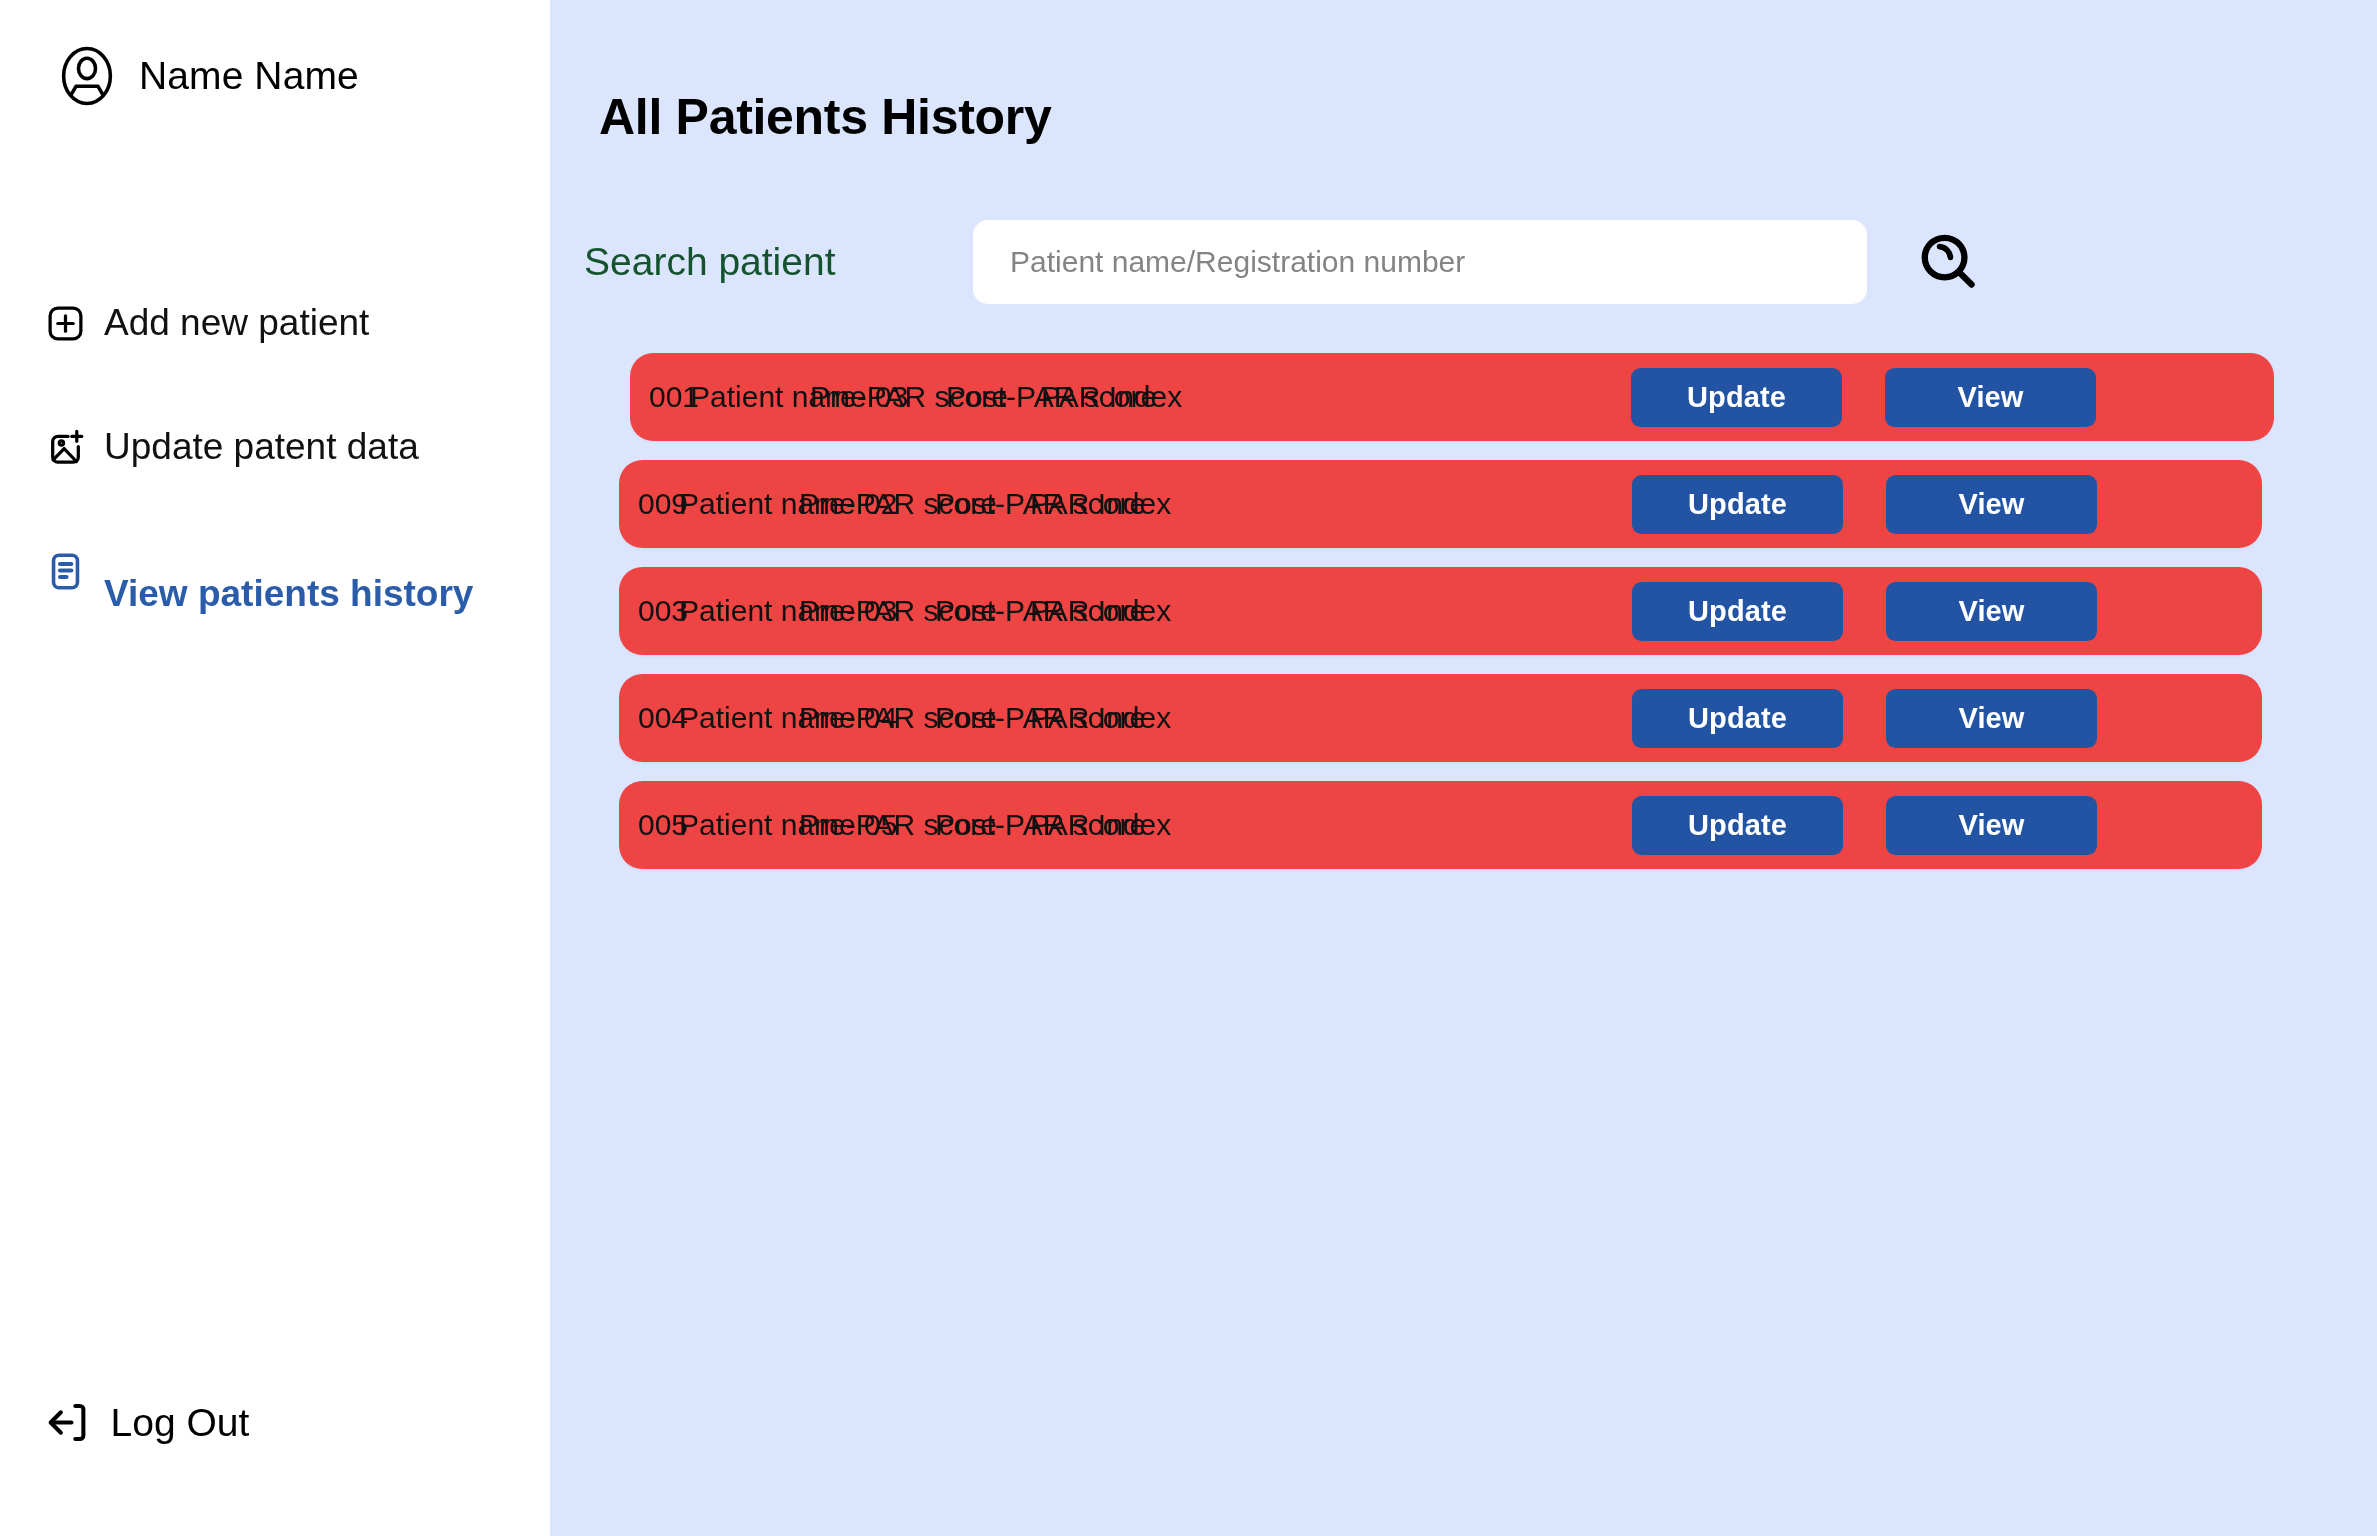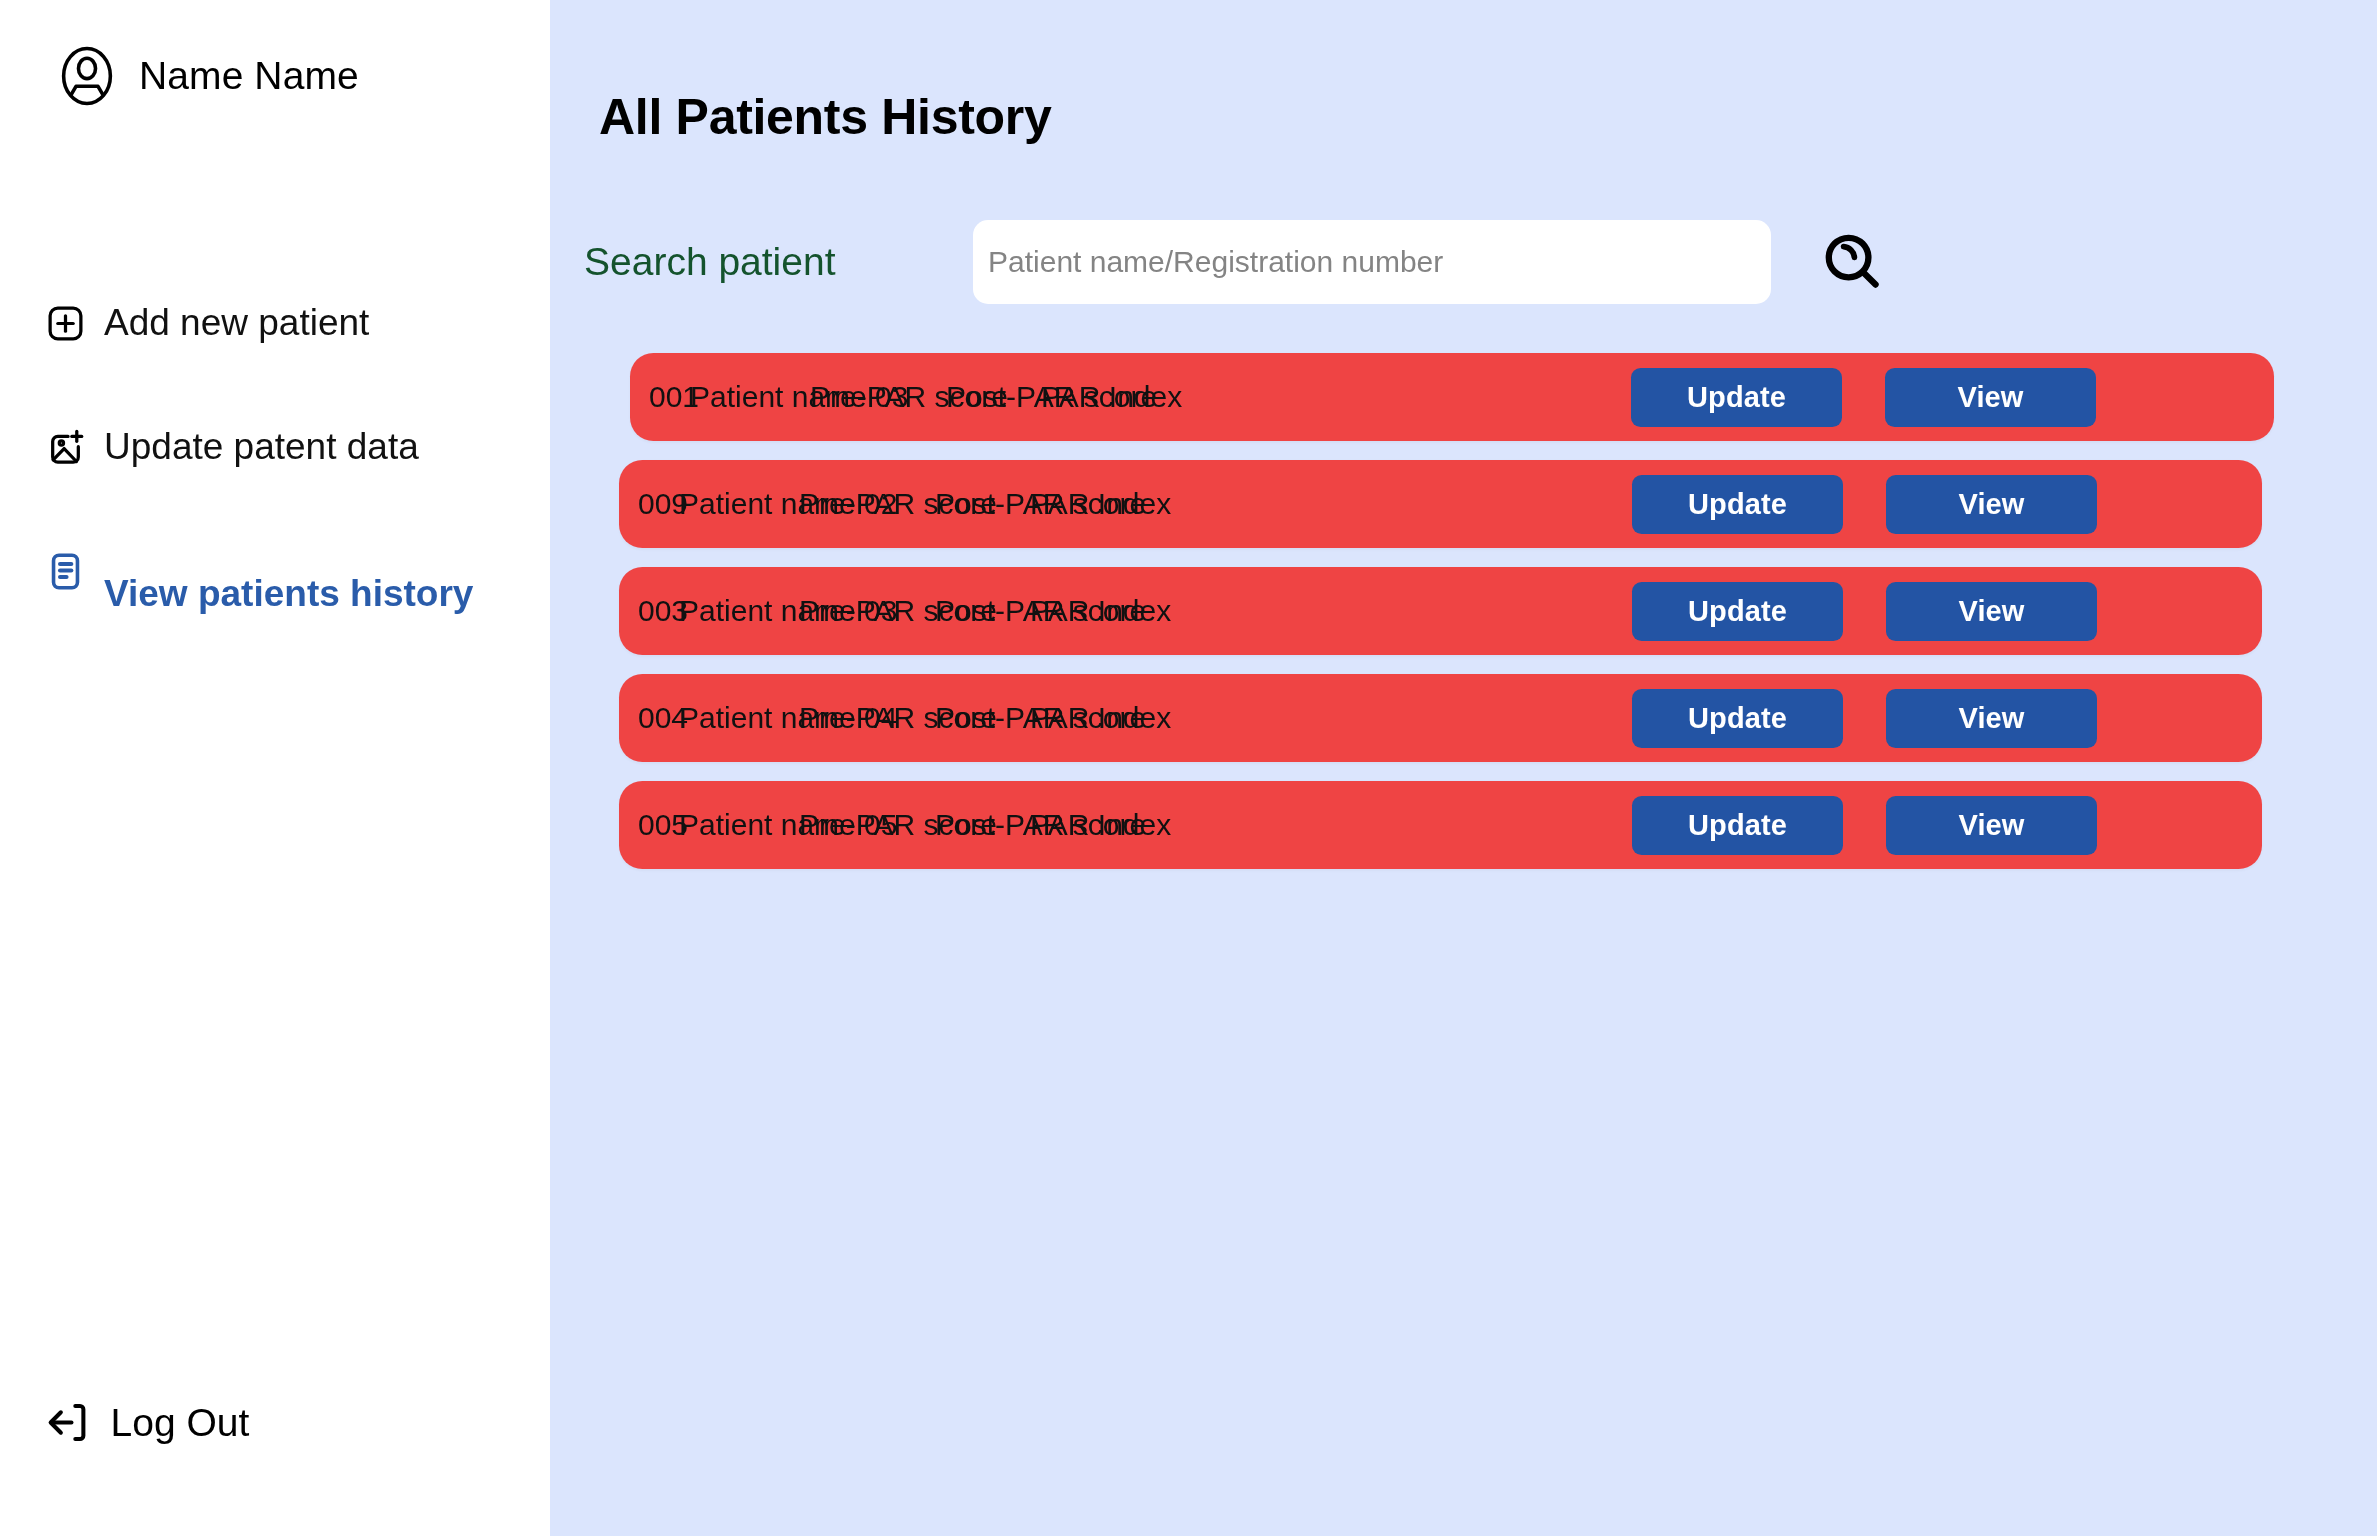--- a/index.html
+++ b/index.html
@@ -98,30 +98,30 @@
     display: flex;
     align-items: center;
   }
   .search-label {
     font-size: 39px;
     color: #14532d;
     white-space: nowrap;
     width: 389px;
   }
   .search-input {
-    width: 798px;
+    width: 894px;
     height: 84px;
     border: none;
     outline: none;
     border-radius: 15px;
     background: #ffffff;
     font-size: 30px;
     font-family: "Liberation Sans", sans-serif;
     color: #1a1a1a;
-    padding: 0 15px;
+    padding: 0 37px;
   }
   .search-input::placeholder { color: #848484; }
   .search-btn {
     margin-left: 43px;
     width: 77px;
     height: 77px;
     background: transparent;
     border: none;
     padding: 0;
     cursor: pointer;

